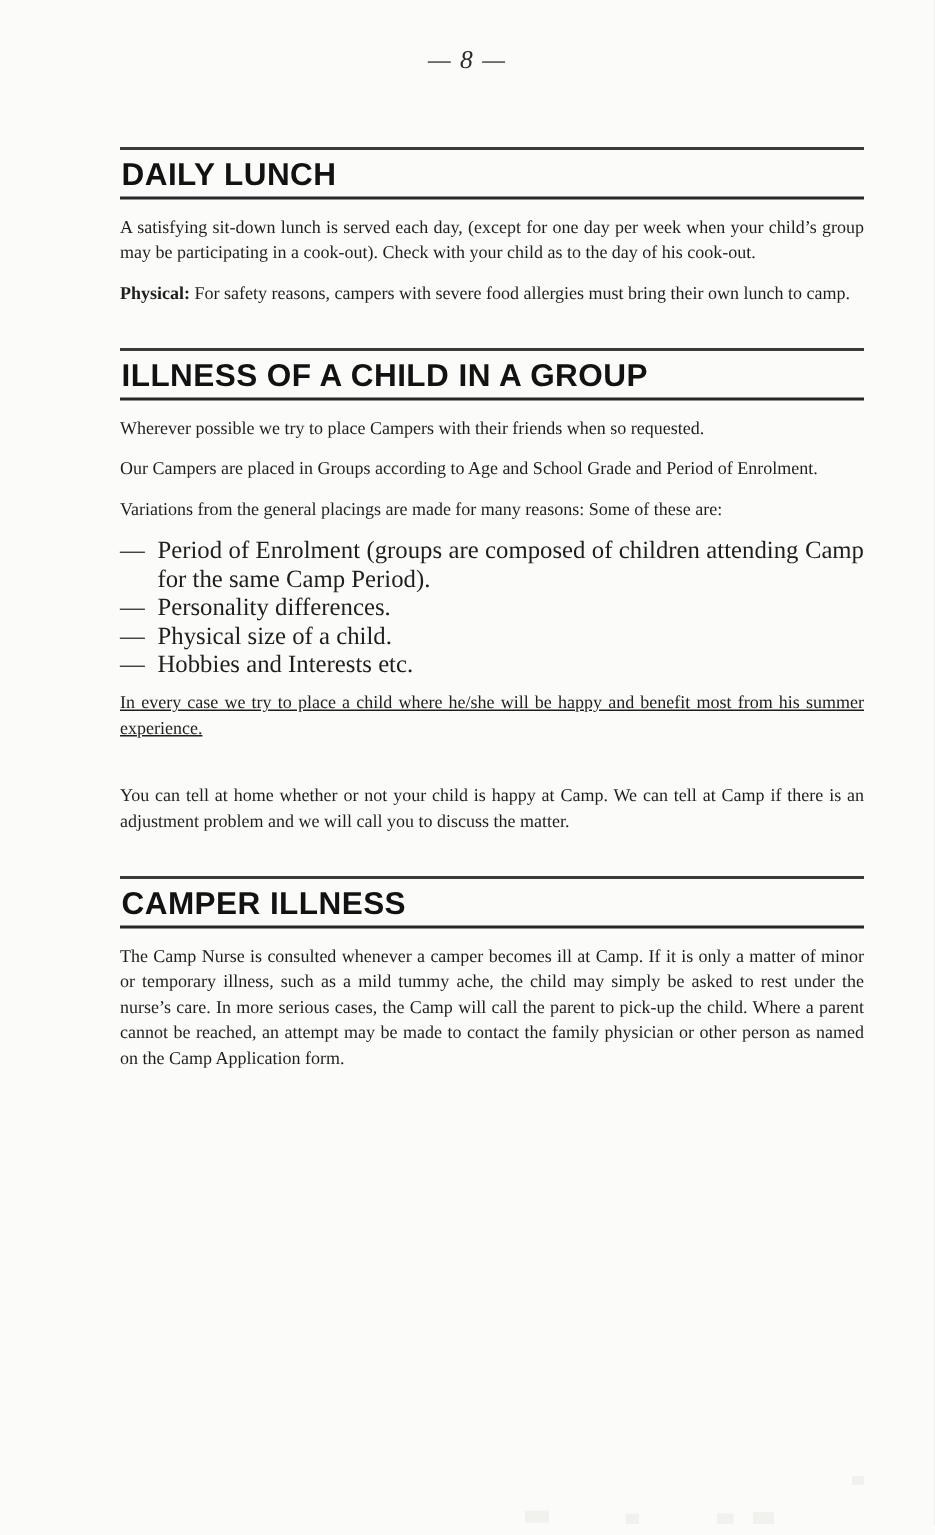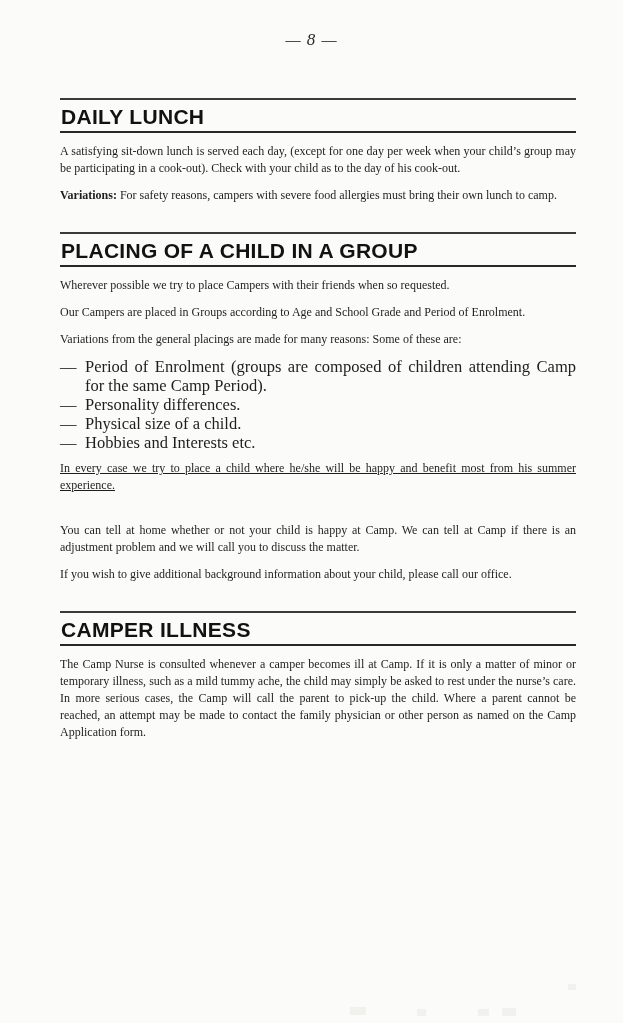--- a/index.html
+++ b/index.html
@@ -18,21 +18,21 @@
   .page-number {
     text-align: center;
     font-style: italic;
     font-size: 17px;
     line-height: 20px;
     color: #2a2a2a;
     letter-spacing: 1px;
   }
   .content {
     box-sizing: border-box;
-    padding: 0 47px 0 60px;
+    padding: 0 47px 0 80px;
     margin-top: 20px;
   }
   .section { margin-top: 28px; }
   .section.first { margin-top: 48px; }
   .sec-head {
     margin: 0 0 10px 0;
     border-top: 2px solid #3a3a3a;
     border-bottom: 2px solid #282828;
     padding: 5px 0 3px 1px;
     font-family: "Liberation Sans", sans-serif;
@@ -77,40 +77,39 @@
 
 <main class="page">
 
   <div class="page-number">— 8 —</div>
 
   <div class="content">
 
     <section class="section first">
       <h2 class="sec-head">DAILY LUNCH</h2>
       <p class="para">A satisfying sit-down lunch is served each day, (except for one day per week when your child’s group may be participating in a cook-out). Check with your child as to the day of his cook-out.</p>
-      <p class="para"><span class="lead">Variations:</span> <span>For safety reasons, campers with severe food allergies must bring their own lunch to camp.</span></p>
+      <p class="para"><span class="lead">Physical:</span> <span>For safety reasons, campers with severe food allergies must bring their own lunch to camp.</span></p>
     </section>
 
     <section class="section">
-      <h2 class="sec-head">PLACING OF A CHILD IN A GROUP</h2>
+      <h2 class="sec-head">ILLNESS OF A CHILD IN A GROUP</h2>
       <p class="para">Wherever possible we try to place Campers with their friends when so requested.</p>
       <p class="para">Our Campers are placed in Groups according to Age and School Grade and Period of Enrolment.</p>
       <p class="para">Variations from the general placings are made for many reasons: Some of these are:</p>
       <div class="list">
         <div class="li"><span class="dash">—</span><span>Period of Enrolment (groups are composed of children attending Camp for the same Camp Period).</span></div>
         <div class="li"><span class="dash">—</span><span>Personality differences.</span></div>
         <div class="li"><span class="dash">—</span><span>Physical size of a child.</span></div>
         <div class="li"><span class="dash">—</span><span>Hobbies and Interests etc.</span></div>
       </div>
       <p class="para closing">In every case we try to place a child where he/she will be happy and benefit most from his summer experience.</p>
     </section>
 
     <section class="section">
       <p class="para">You can tell at home whether or not your child is happy at Camp. We can tell at Camp if there is an adjustment problem and we will call you to discuss the matter.</p>
-      <p class="para">If you wish to give additional background information about your child, please call our office.</p>
     </section>
 
     <section class="section">
       <h2 class="sec-head">CAMPER ILLNESS</h2>
       <p class="para">The Camp Nurse is consulted whenever a camper becomes ill at Camp. If it is only a matter of minor or temporary illness, such as a mild tummy ache, the child may simply be asked to rest under the nurse’s care. In more serious cases, the Camp will call the parent to pick-up the child. Where a parent cannot be reached, an attempt may be made to contact the family physician or other person as named on the Camp Application form.</p>
     </section>
 
   </div>
 
   <div class="artifact a1"></div>

